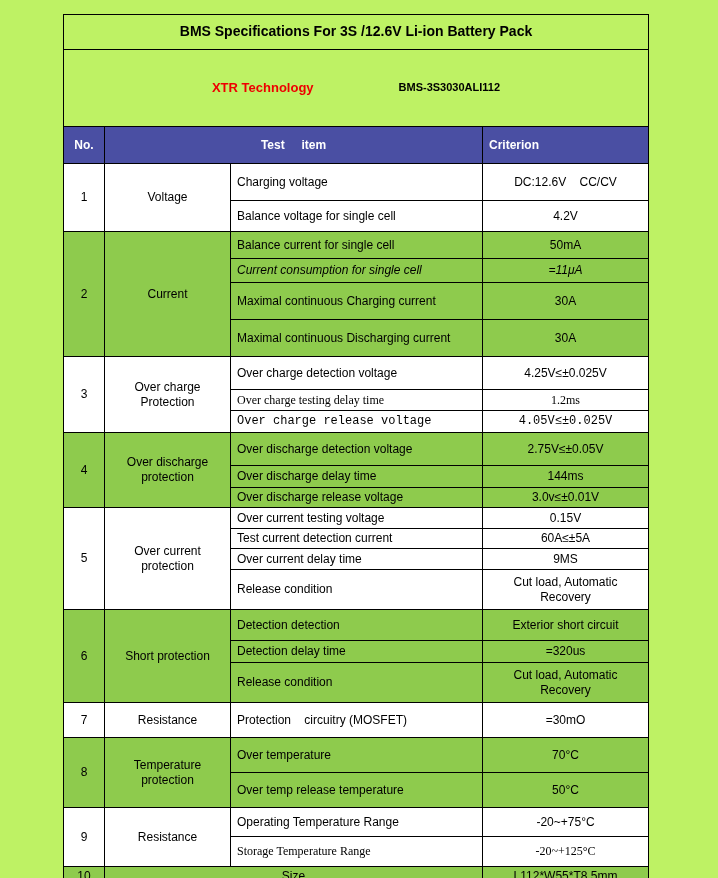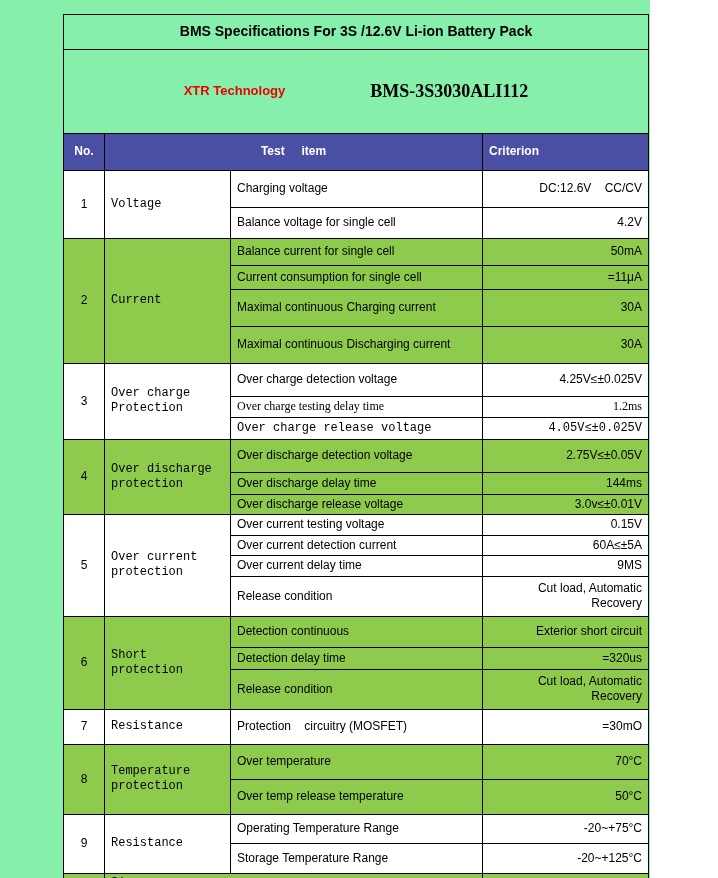--- a/index.html
+++ b/index.html
@@ -3,23 +3,23 @@
 <meta charset="utf-8">
 <style>
   html, body {
     margin: 0;
     padding: 0;
     background: #ffffff;
     font-family: "Liberation Sans", sans-serif;
   }
   .page {
     position: relative;
-    width: 650px;
+    width: 718px;
     height: 878px;
-    background: #86efac;
+    background: #bef264;
     overflow: hidden;
   }
   .sheet {
     position: absolute;
     left: 63px;
     top: 14px;
   }
   table.spec {
     border-collapse: collapse;
     table-layout: fixed;
@@ -53,42 +53,41 @@
     width: 100%;
   }
   .brand {
     color: var(--brand-red, #ee0000);
     font-weight: bold;
     font-size: 13px;
   }
   .model {
     color: #000;
     font-weight: bold;
-    font-size: 18px;
-    font-family: Liberation Serif, serif;
+    font-size: 11px;
   }
   tr.header-row th {
     background: var(--header-bg, #4a4fa3);
     color: #ffffff;
     font-weight: bold;
     height: 32px;
     font-size: 12px;
     margin-left: 11px;
   }
   th.h-no { text-align: center; }
   th.h-test { }
   th.h-crit { text-align: left; padding-left: 8px; }
 
   tbody tr.green td { background: var(--green, #8ecb4d); }
   tbody tr.white td { background: #ffffff; }
 
   td.no-cell { text-align: center; padding: 2px 2px; }
-  td.cat-cell { text-align: left; padding-left: 6px; font-family: Liberation Mono, monospace; }
+  td.cat-cell { text-align: center; padding-left: 6px; }
   td.test-cell { text-align: left; padding-left: 8px; }
-  td.crit-cell { text-align: right; padding-left: 7px; }
+  td.crit-cell { text-align: center; padding-left: 7px; }
 </style>
 </head>
 <body>
 
 <div class="page">
   <div class="sheet">
     <table class="spec">
       <colgroup>
         <col style="width:41px">
         <col style="width:126px">
@@ -123,21 +122,21 @@
           <tr class="white" style="height: 31px;">
             <td class="test-cell">Balance voltage for single cell</td>
             <td class="crit-cell">4.2V</td>
           </tr>
           <tr class="green" style="height: 27px;">
             <td class="no-cell" rowspan="4">2</td>
             <td class="cat-cell" rowspan="4">Current</td>
             <td class="test-cell">Balance current for single cell</td>
             <td class="crit-cell">50mA</td>
           </tr>
-          <tr class="green" style="height: 24px;">
+          <tr class="green" style="height: 24px; font-style: italic;">
             <td class="test-cell">Current consumption for single cell</td>
             <td class="crit-cell">=11μA</td>
           </tr>
           <tr class="green" style="height: 37px;">
             <td class="test-cell">Maximal continuous Charging current</td>
             <td class="crit-cell">30A</td>
           </tr>
           <tr class="green" style="height: 37px;">
             <td class="test-cell">Maximal continuous Discharging current</td>
             <td class="crit-cell">30A</td>
@@ -170,35 +169,35 @@
             <td class="test-cell">Over discharge release voltage</td>
             <td class="crit-cell">3.0v≤±0.01V</td>
           </tr>
           <tr class="white" style="height: 21px;">
             <td class="no-cell" rowspan="4">5</td>
             <td class="cat-cell" rowspan="4">Over current protection</td>
             <td class="test-cell">Over current testing voltage</td>
             <td class="crit-cell">0.15V</td>
           </tr>
           <tr class="white" style="height: 20px;">
-            <td class="test-cell">Over current detection current</td>
+            <td class="test-cell">Test current detection current</td>
             <td class="crit-cell">60A≤±5A</td>
           </tr>
           <tr class="white" style="height: 21px;">
             <td class="test-cell">Over current delay time</td>
             <td class="crit-cell">9MS</td>
           </tr>
           <tr class="white" style="height: 40px;">
             <td class="test-cell">Release condition</td>
             <td class="crit-cell">Cut load, Automatic Recovery</td>
           </tr>
           <tr class="green" style="height: 31px;">
             <td class="no-cell" rowspan="3">6</td>
             <td class="cat-cell" rowspan="3">Short protection</td>
-            <td class="test-cell">Detection continuous</td>
+            <td class="test-cell">Detection detection</td>
             <td class="crit-cell">Exterior short circuit</td>
           </tr>
           <tr class="green" style="height: 22px;">
             <td class="test-cell">Detection delay time</td>
             <td class="crit-cell">=320us</td>
           </tr>
           <tr class="green" style="height: 40px;">
             <td class="test-cell">Release condition</td>
             <td class="crit-cell">Cut load, Automatic Recovery</td>
           </tr>
@@ -217,21 +216,21 @@
           <tr class="green" style="height: 35px;">
             <td class="test-cell">Over temp release temperature</td>
             <td class="crit-cell">50°C</td>
           </tr>
           <tr class="white" style="height: 29px;">
             <td class="no-cell" rowspan="2">9</td>
             <td class="cat-cell" rowspan="2">Resistance</td>
             <td class="test-cell">Operating Temperature Range</td>
             <td class="crit-cell">-20~+75°C</td>
           </tr>
-          <tr class="white" style="height: 30px;">
+          <tr class="white" style="height: 30px; font-family: Liberation Serif, serif;">
             <td class="test-cell">Storage Temperature Range</td>
             <td class="crit-cell">-20~+125°C</td>
           </tr>
           <tr class="green" style="height: 20px;">
             <td class="no-cell" rowspan="1">10</td>
             <td class="cat-cell" rowspan="1" colspan="2">Size</td>
             <td class="crit-cell">L112*W55*T8.5mm</td>
           </tr>
         </tbody>
     </table>

